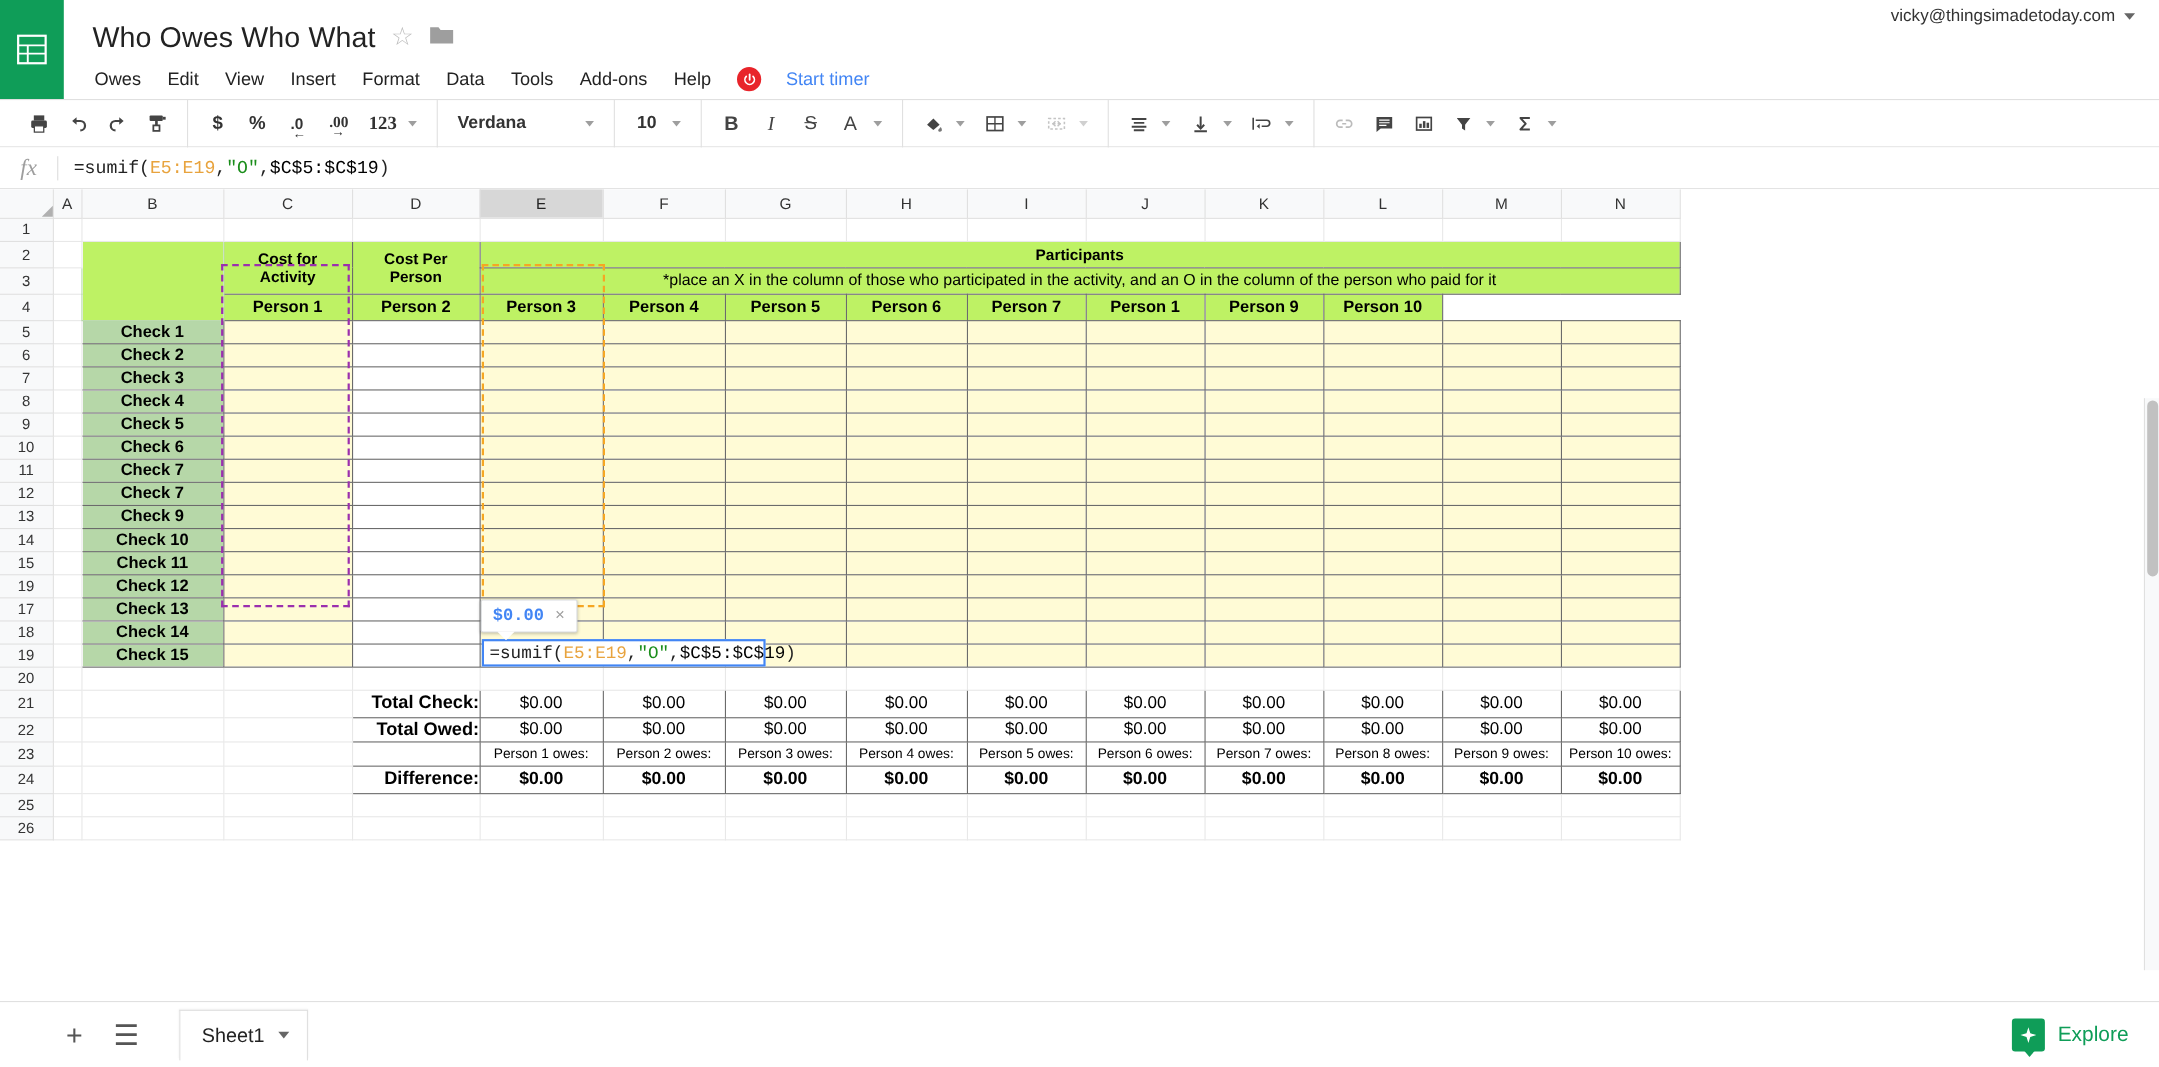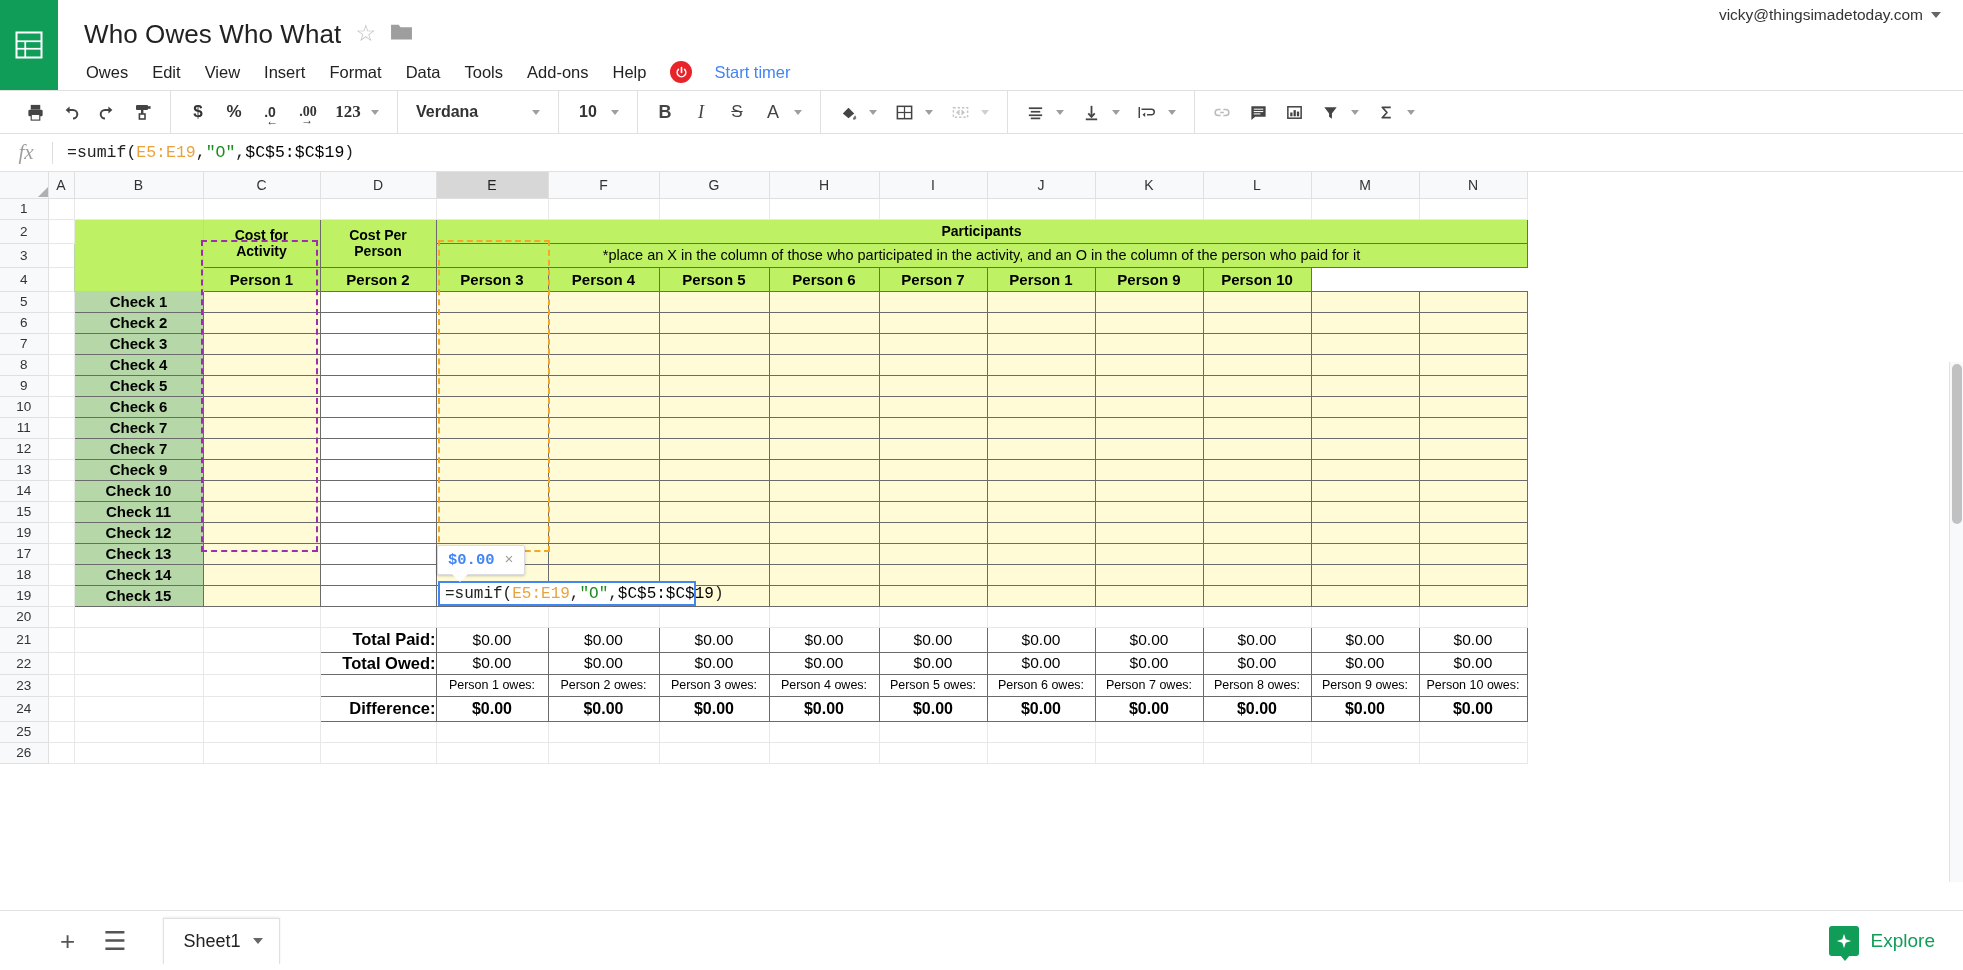--- a/index.html
+++ b/index.html
@@ -833,21 +833,21 @@
             <td class="plain"></td>
             <td class="plain"></td>
             <td class="plain"></td>
             <td class="plain"></td>
           </tr>
           <tr>
             <td class="rowhead" style="height:25px">21</td>
             <td class="plain"></td>
             <td class="plain"></td>
             <td class="plain"></td>
-            <td class="cell white label-right">Total Paid:</td>
+            <td class="cell white label-right">Total Check:</td>
             <td class="cell white money">$0.00</td>
             <td class="cell white money">$0.00</td>
             <td class="cell white money">$0.00</td>
             <td class="cell white money">$0.00</td>
             <td class="cell white money">$0.00</td>
             <td class="cell white money">$0.00</td>
             <td class="cell white money">$0.00</td>
             <td class="cell white money">$0.00</td>
             <td class="cell white money">$0.00</td>
             <td class="cell white money">$0.00</td>

